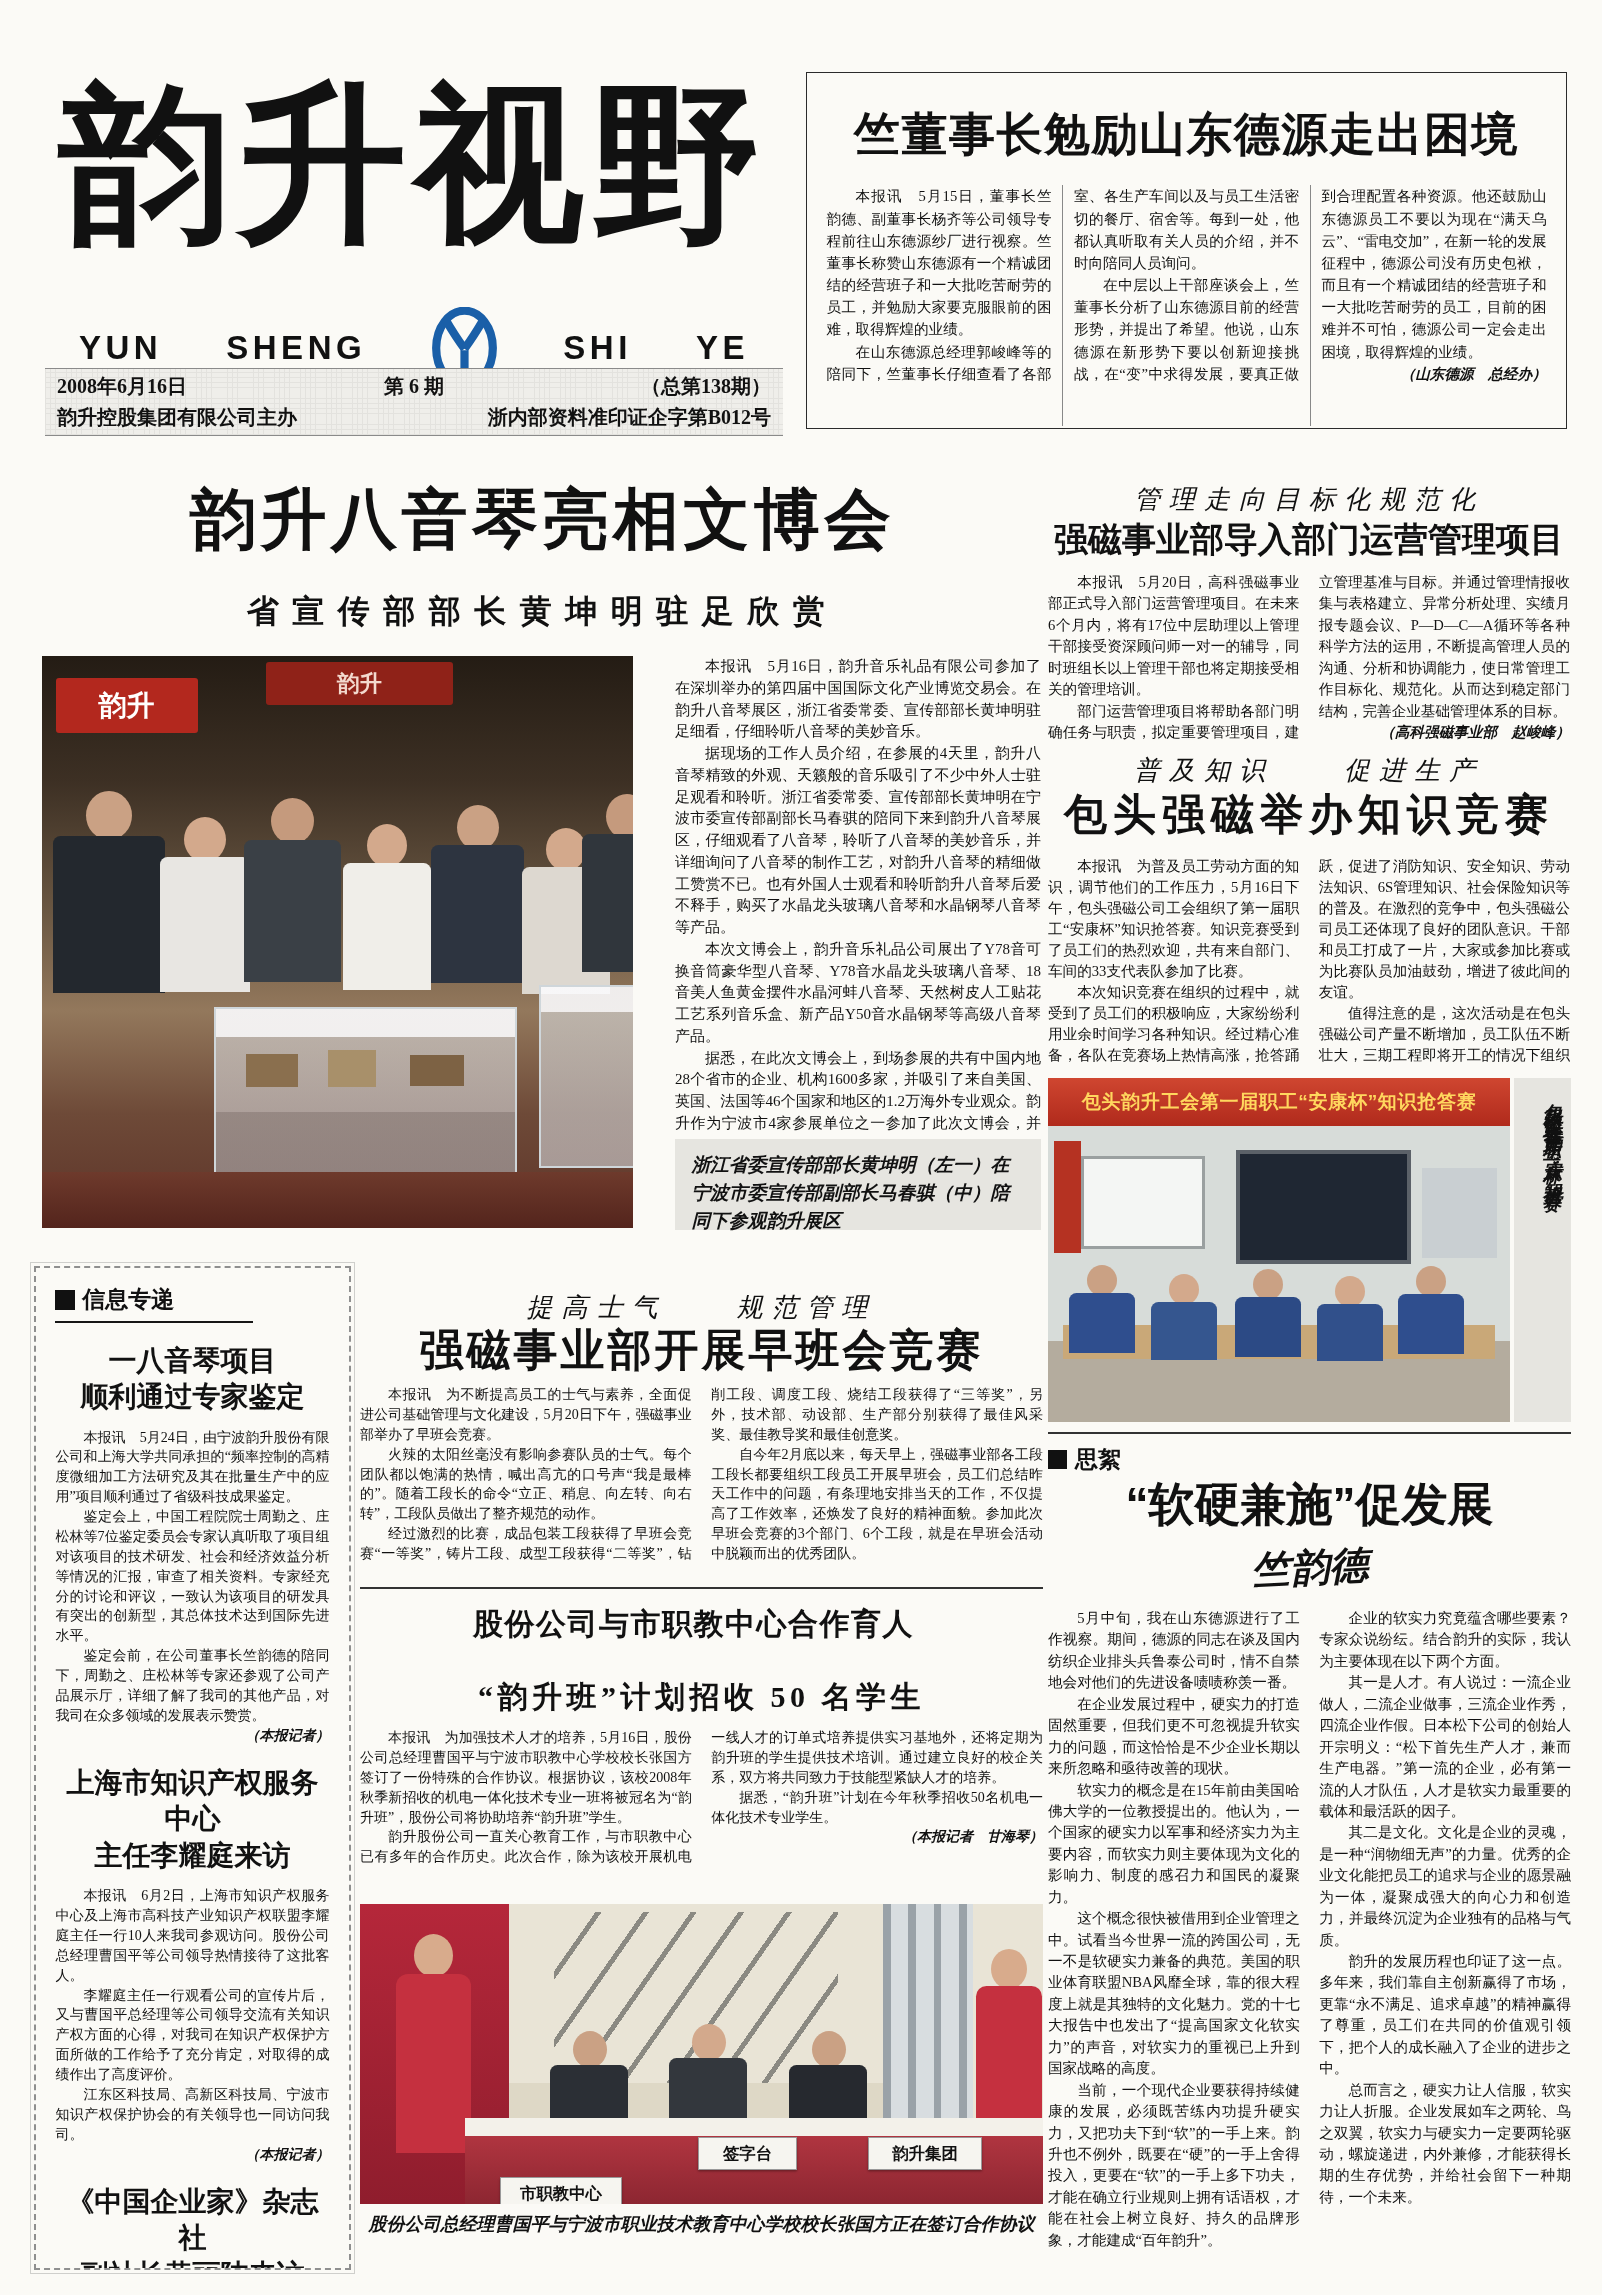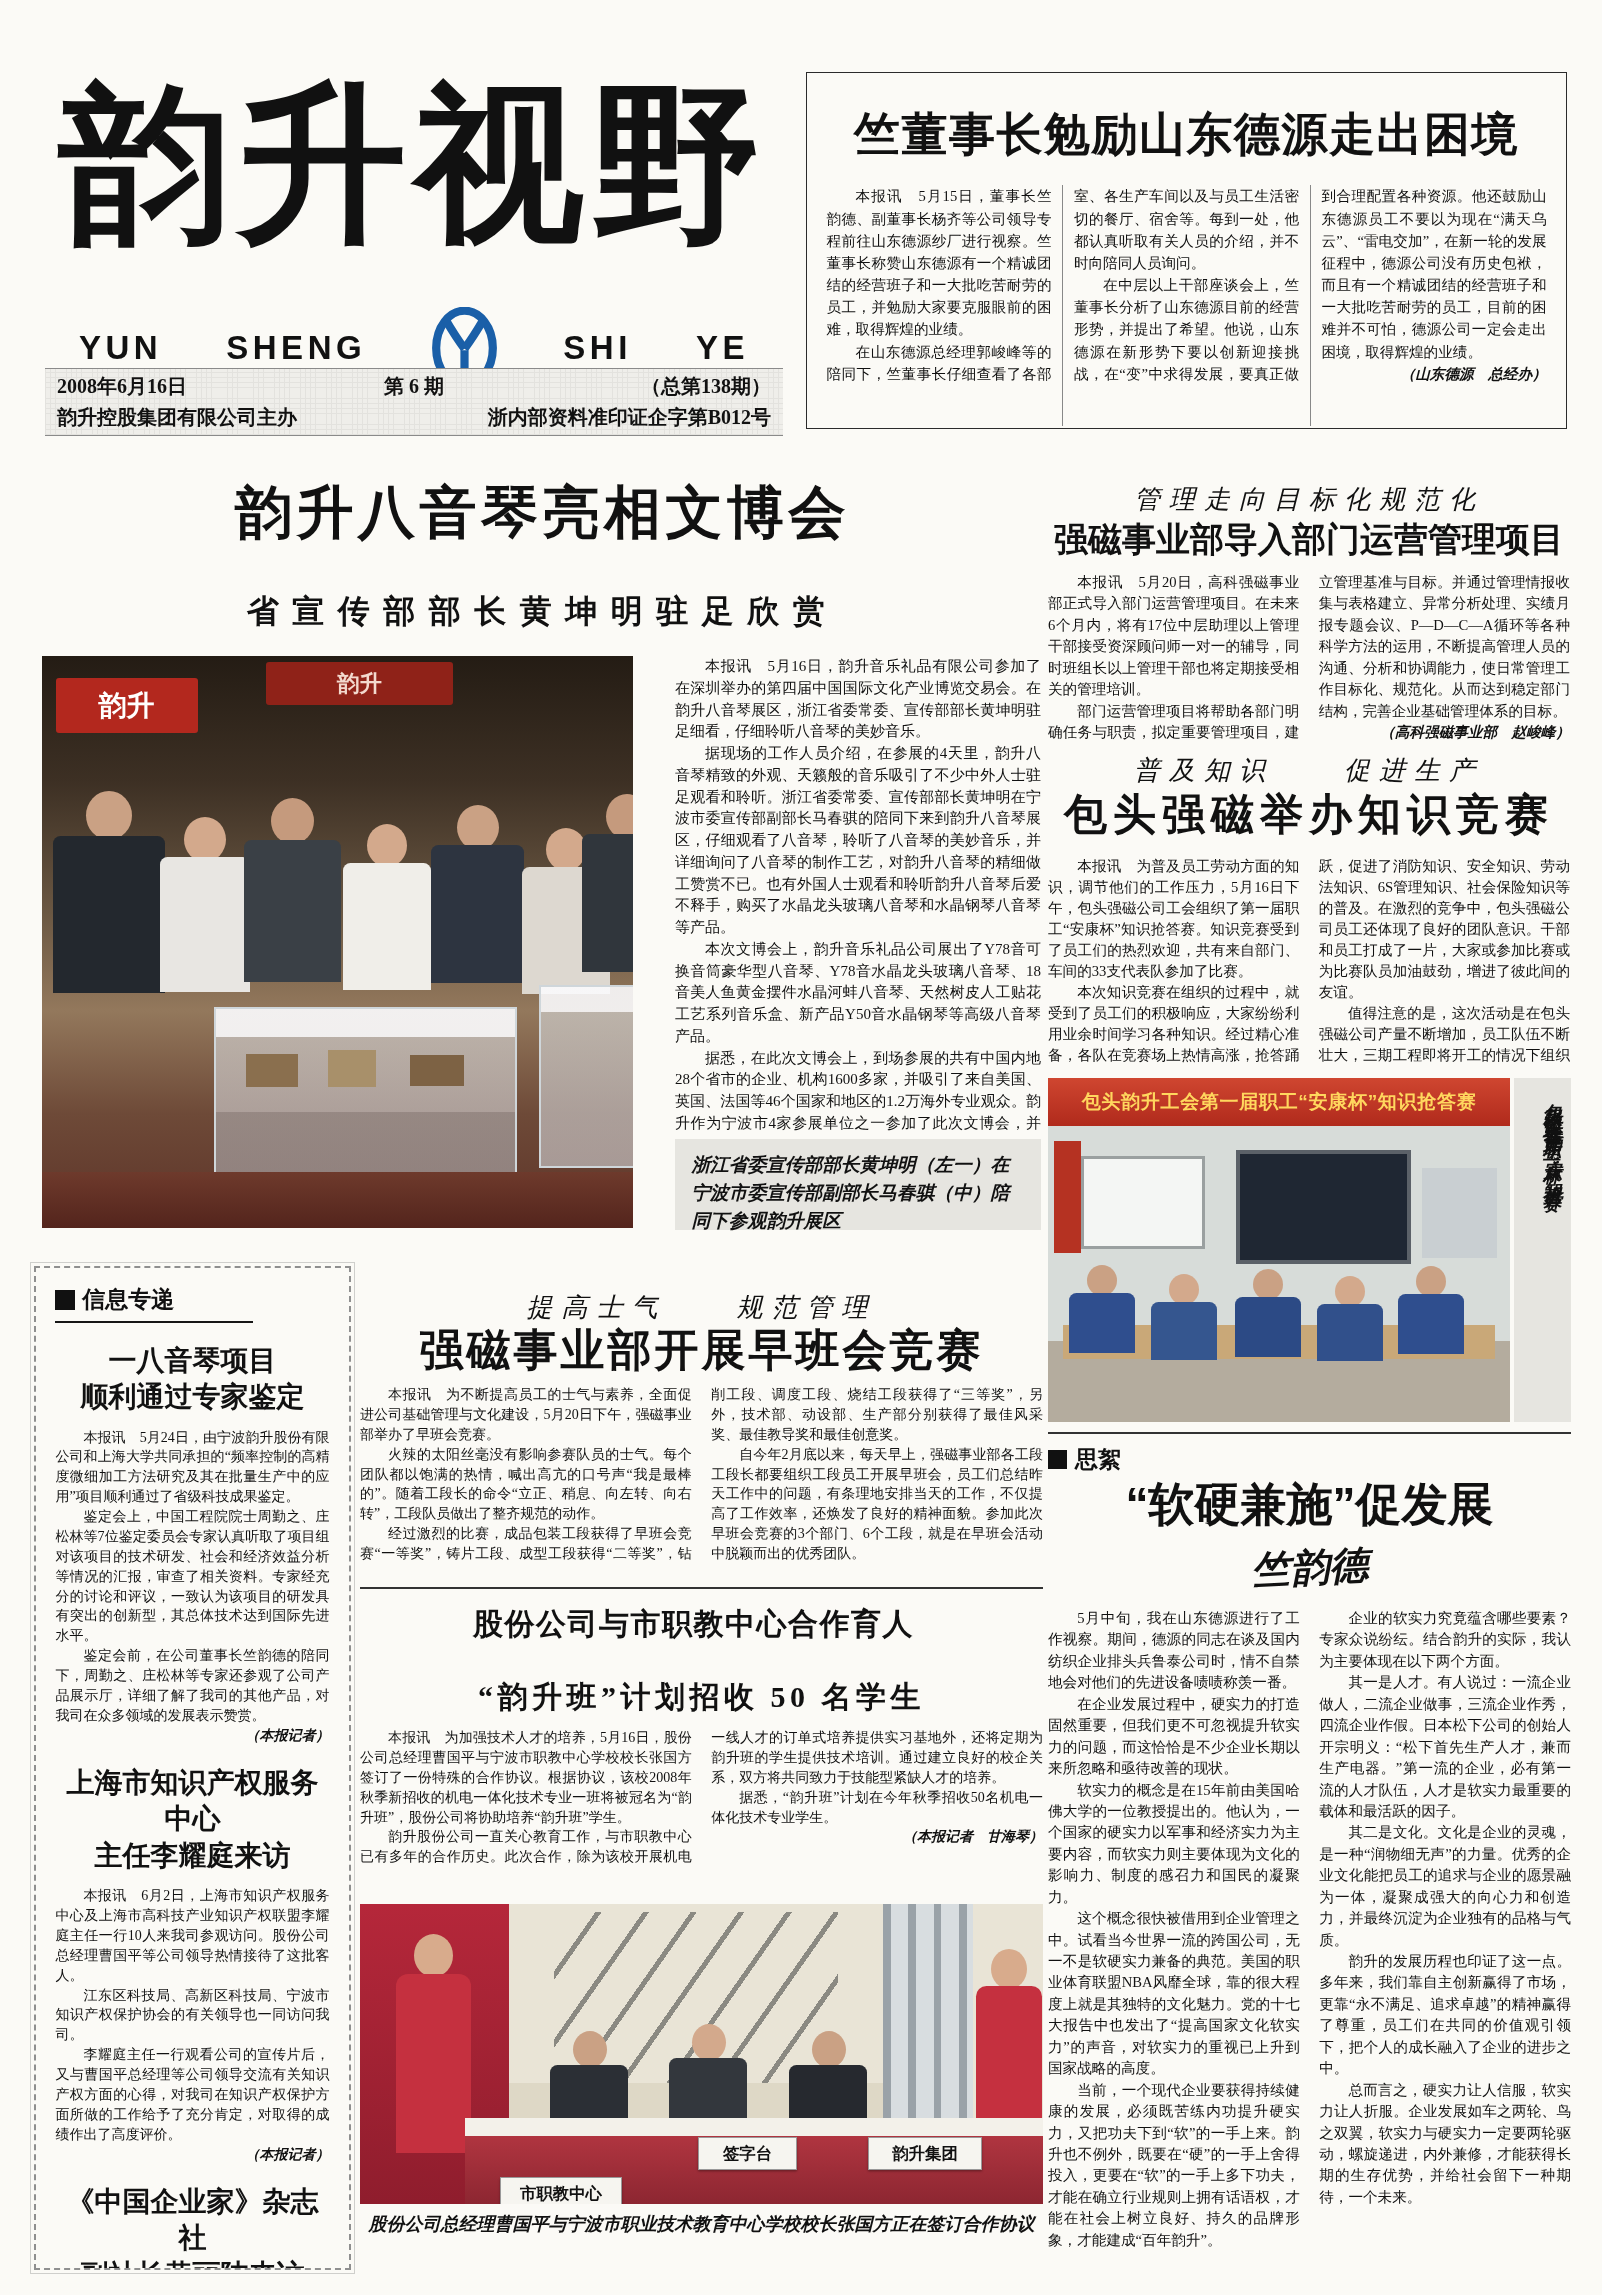--- a/index.html
+++ b/index.html
@@ -24,21 +24,21 @@
 
   
   #deyuan-box{left:806px;top:72px;width:761px;height:357px;border:1.5px solid #2b2b2b;box-sizing:border-box;padding:0 19.4px;}
   #deyuan-headline{margin-top:31px;font-size:46px;font-weight:900;text-align:center;letter-spacing:1.5px;}
   #deyuan-body{margin-top:19.4px;height:241px;column-count:3;column-gap:22.4px;column-rule:0.7px solid #888;
      font-size:14.6px;line-height:1.52;overflow:hidden;}
   .body-text p{margin:0;text-indent:2em;text-align:justify;}
   .byline{text-align:right !important;text-indent:0 !important;font-weight:bold;font-style:italic;}
 
   
-  #main-headline{left:45px;top:475px;width:995px;font-size:57px;font-weight:900;text-align:center;letter-spacing:4.5px;}
+  #main-headline{left:45px;top:475px;width:995px;font-size:66px;font-weight:900;text-align:center;letter-spacing:4.5px;}
   #main-subtitle{left:45px;top:590px;width:995px;font-size:32px;font-weight:bold;letter-spacing:13.5px;text-align:center;}
 
   
   .kicker{font-size:26px;font-style:italic;letter-spacing:9px;text-align:center;font-weight:500;}
   .headline-lg{font-weight:900;text-align:center;}
   .section-head{display:flex;align-items:center;gap:7.5px;font-weight:900;font-size:23px;}
   .sq{width:19.4px;height:19.4px;background:#111;}
 
   .two-col{column-count:2;column-gap:19.4px;overflow:hidden;font-size:14.6px;line-height:1.5;}
   .flex-cols{display:flex;gap:19.4px;overflow:hidden;}
@@ -263,22 +263,22 @@
         <p>鉴定会前，在公司董事长竺韵德的陪同下，周勤之、庄松林等专家还参观了公司产品展示厅，详细了解了我司的其他产品，对我司在众多领域的发展表示赞赏。</p>
         <p class="byline">（本报记者）</p>
       </div>
     </div>
 
     <div>
       <div class="sb-headline sans pre">上海市知识产权服务中心
 主任李耀庭来访</div>
       <div class="sb-body body-text">
         <p>本报讯　6月2日，上海市知识产权服务中心及上海市高科技产业知识产权联盟李耀庭主任一行10人来我司参观访问。股份公司总经理曹国平等公司领导热情接待了这批客人。</p>
+        <p>李耀庭主任一行观看公司的宣传片后，又与曹国平总经理等公司领导交流有关知识产权方面的心得，对我司在知识产权保护方面所做的工作给予了充分肯定，对取得的成绩作出了高度评价。</p>
         <p>江东区科技局、高新区科技局、宁波市知识产权保护协会的有关领导也一同访问我司。</p>
-        <p>李耀庭主任一行观看公司的宣传片后，又与曹国平总经理等公司领导交流有关知识产权方面的心得，对我司在知识产权保护方面所做的工作给予了充分肯定，对取得的成绩作出了高度评价。</p>
         <p class="byline">（本报记者）</p>
       </div>
     </div>
 
     <div>
       <div class="sb-headline sans pre">《中国企业家》杂志社
 副社长黄丽陆来访</div>
 
     </div>
   </div>

